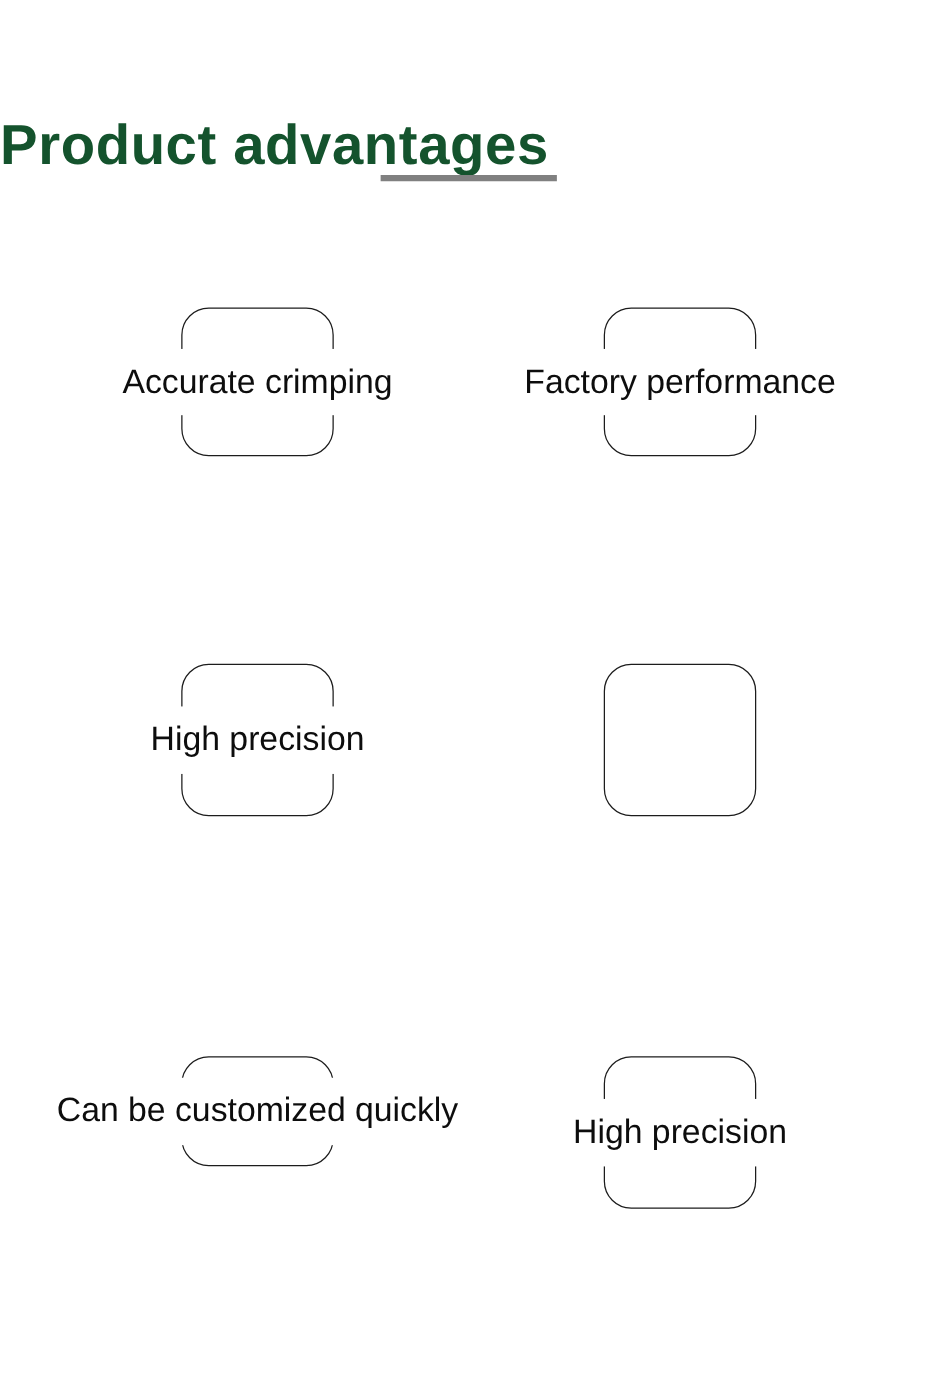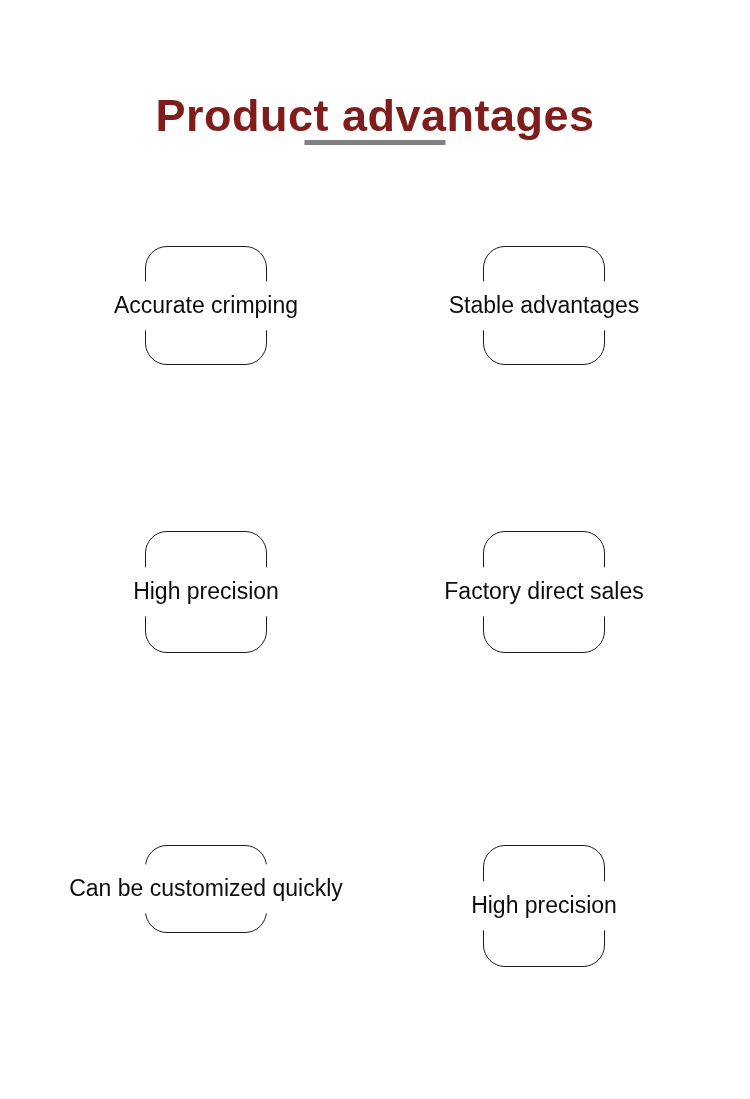--- a/index.html
+++ b/index.html
@@ -14,25 +14,24 @@
     height: 1099px;
     background: #ffffff;
     overflow: hidden;
     margin: 0 auto;
   }
   .page-title {
     position: absolute;
     top: 60px;
     left: 0;
     width: 750px;
-    text-align: center;
     font-size: 45px;
     font-weight: bold;
     letter-spacing: 0.5px;
-    color: #7f1d1d;
+    color: #14532d;
     line-height: 1.15;
   }
   .title-divider {
     position: absolute;
     top: 140px;
     left: 50%;
     transform: translateX(-50%);
     width: 141px;
     height: 5px;
     background: #808080;
@@ -49,21 +48,21 @@
     background: transparent;
   }
   .advantage-label {
     position: absolute;
     top: 50%;
     left: 50%;
     transform: translate(-50%, -50%);
     white-space: nowrap;
     background: #ffffff;
     padding: 12px 7px;
-    font-size: 23px;
+    font-size: 27px;
     color: #0d0d0d;
     line-height: 1.1;
     text-align: center;
   }
 </style>
 </head>
 <body style="background: rgb(255, 255, 255);">
 
 <div class="page">
 
@@ -71,31 +70,30 @@
 
   <div class="title-divider" style="background: rgb(128, 128, 128);"></div>
 
   <div class="advantage-item" style="left:145px; top:246px; height:119px;">
     <div class="advantage-box" style="border-color: rgb(28, 28, 28);"></div>
     <span class="advantage-label">Accurate crimping</span>
   </div>
 
   <div class="advantage-item" style="left:483px; top:246px; height:119px;">
     <div class="advantage-box" style="border-color: rgb(28, 28, 28);"></div>
-    <span class="advantage-label">Stable advantages</span>
+    <span class="advantage-label">Factory performance</span>
   </div>
 
   <div class="advantage-item" style="left:145px; top:531px; height:122px;">
     <div class="advantage-box" style="border-color: rgb(28, 28, 28);"></div>
     <span class="advantage-label">High precision</span>
   </div>
 
   <div class="advantage-item" style="left:483px; top:531px; height:122px;">
     <div class="advantage-box" style="border-color: rgb(28, 28, 28);"></div>
-    <span class="advantage-label">Factory direct sales</span>
   </div>
 
   <div class="advantage-item" style="left:145px; top:845px; height:88px;">
     <div class="advantage-box" style="border-color: rgb(28, 28, 28);"></div>
     <span class="advantage-label">Can be customized quickly</span>
   </div>
 
   <div class="advantage-item" style="left:483px; top:845px; height:122px;">
     <div class="advantage-box" style="border-color: rgb(28, 28, 28);"></div>
     <span class="advantage-label">High precision</span>

